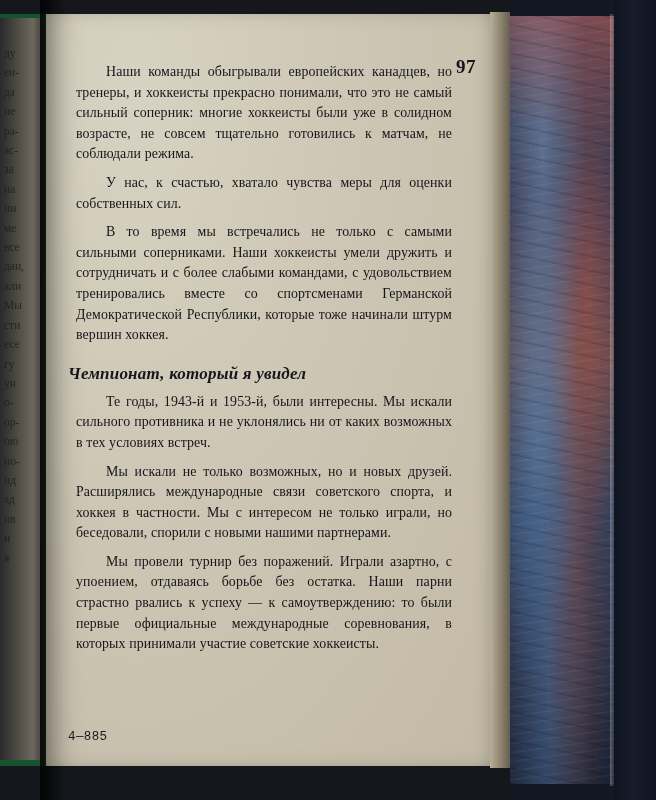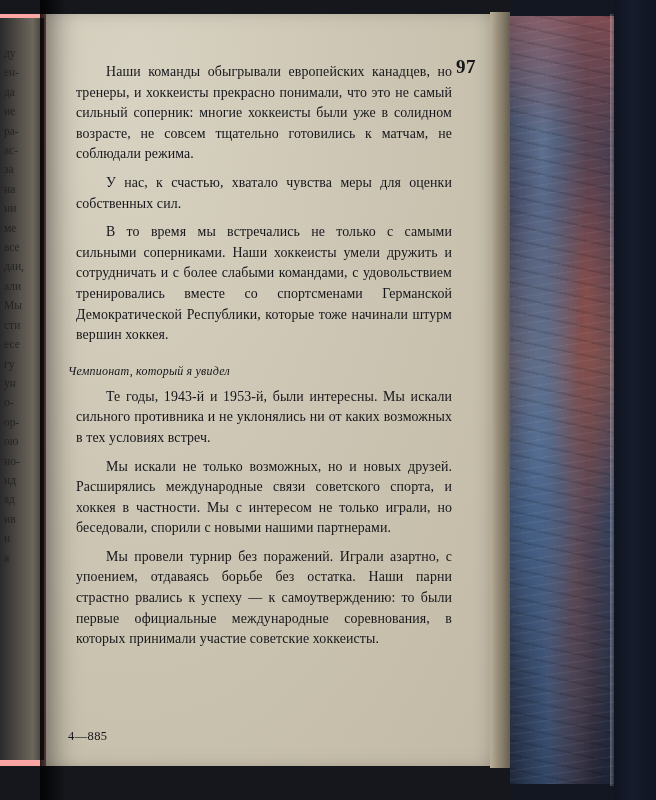--- a/index.html
+++ b/index.html
@@ -11,21 +11,21 @@
     width: 656px;
     height: 800px;
     overflow: hidden;
     font-family: "Liberation Serif", serif;
   }
 
   #book {
     position: relative;
     width: 555px;
     height: 800px;
-    background: #fca5a5;
+    background: #14532d;
   }
 
   
   #left-page {
     position: absolute;
     left: 0;
     top: 18px;
     width: 44px;
     height: 742px;
     background: linear-gradient(to right, #2a2a2c 0%, #4a4742 35%, #6d675d 75%, #3a3732 100%);
@@ -90,35 +90,36 @@
     line-height: 20.6px;
     color: #15151a;
     text-align: justify;
     text-indent: 30px;
     font-family: Liberation Serif, serif;
     letter-spacing: .1px;
   }
 
   h2.subhead {
     margin: 18px 0 6px 0;
-    font-size: 12px;
+    font-size: 17px;
     font-style: italic;
-    font-weight: normal;
+    font-weight: bold;
     color: #15151a;
     letter-spacing: .2px;
     font-family: "Liberation Serif", serif;
   }
 
   .signature {
     position: absolute;
     left: 22px;
     bottom: 22px;
     font-size: 12.5px;
     color: #17171b;
     letter-spacing: .4px;
+    font-family: Liberation Mono, monospace;
   }
 
   
   #edge {
     position: absolute;
     left: 490px;
     top: 12px;
     width: 22px;
     height: 756px;
     background: linear-gradient(to right,

